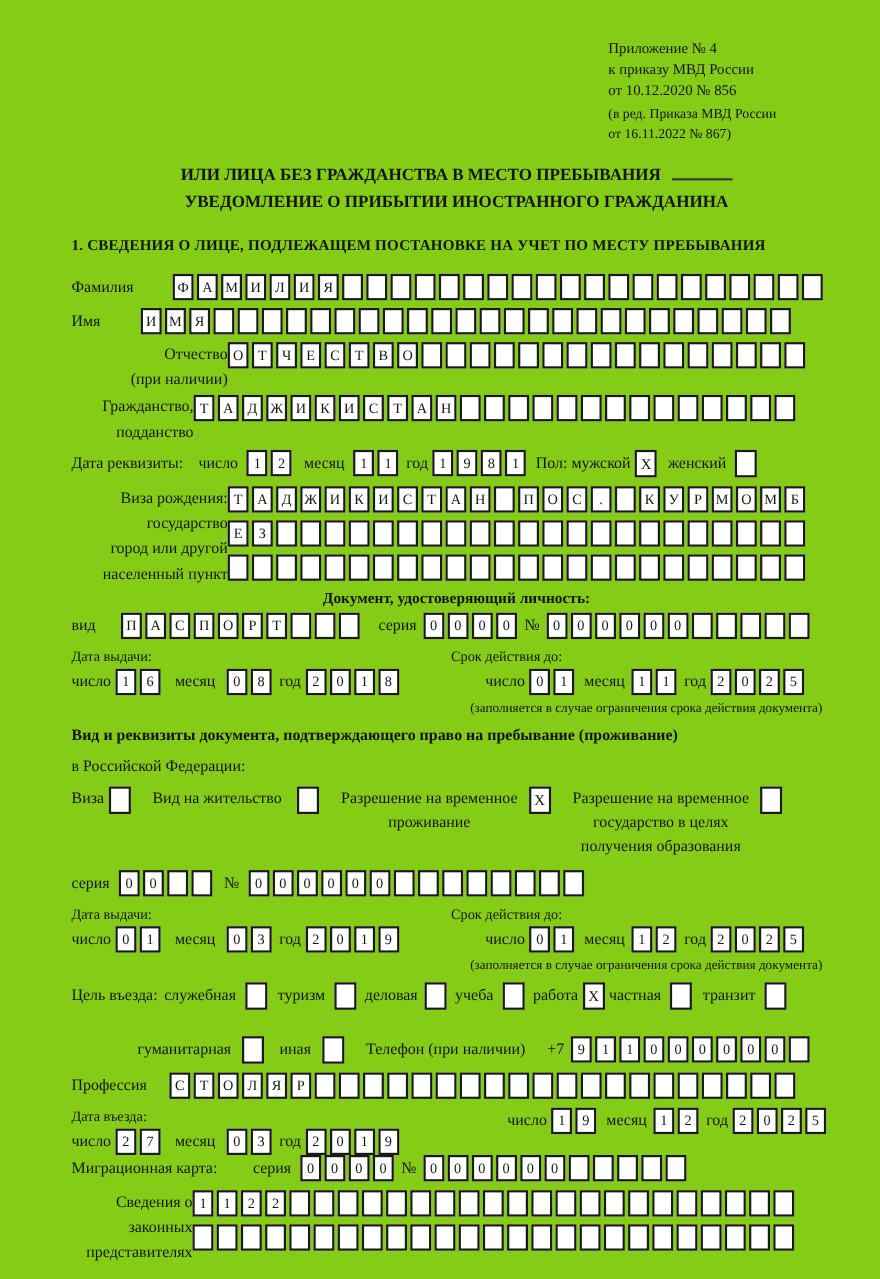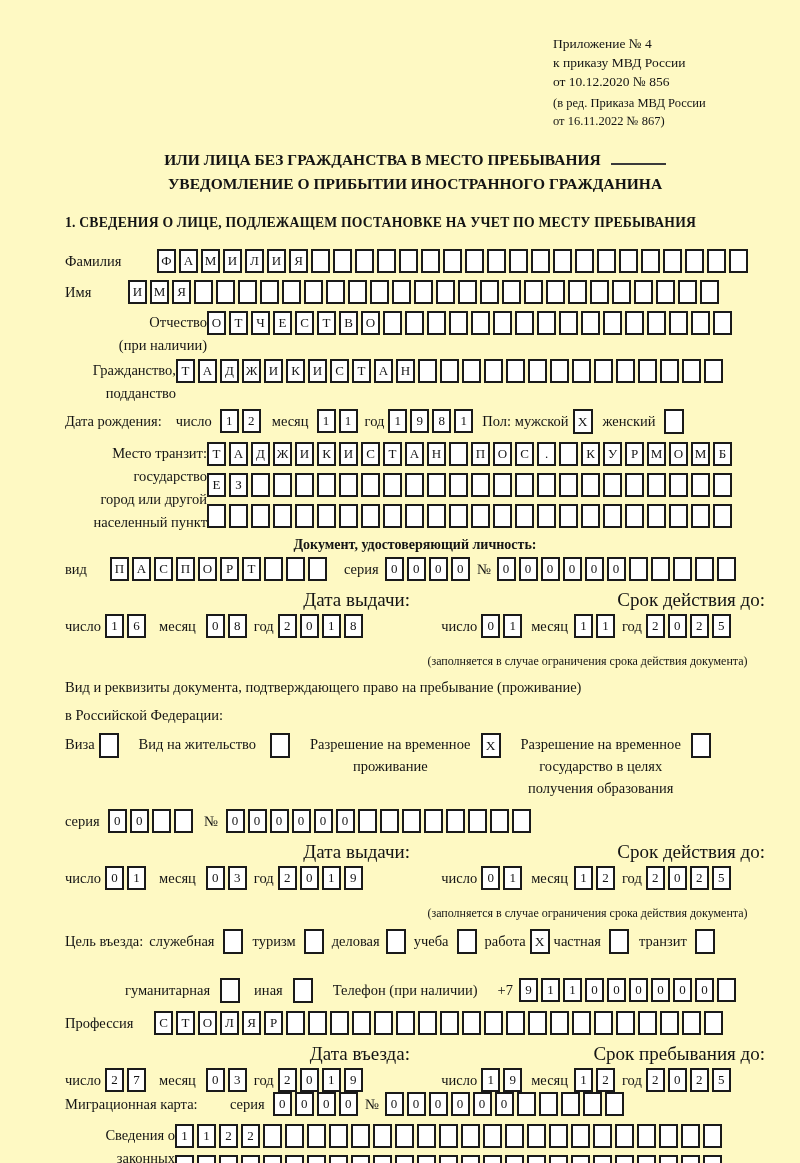--- a/index.html
+++ b/index.html
@@ -1,18 +1,18 @@
 <!DOCTYPE html>
 <html><head>
 <meta charset="utf-8">
 <style>
   html,body { margin:0; padding:0; background:#ffffff; }
   .page {
     position:relative; width:800px; height:1163px; box-sizing:border-box;
-    padding:34px 35px 0 65px; background:#fef9c3; color:#141414;
+    padding:34px 35px 0 65px; background:#84cc16; color:#141414;
     font-family:"Liberation Serif", serif; font-size:14px; overflow:hidden;
   }
   .header-block { margin-left:488px; line-height:1.42; font-size:13.5px; }
   .header-block .hsub { font-size:12.5px; margin-top:4px; line-height:1.4; }
   .form-label { text-align:right; font-weight:bold; font-size:15px; margin-top:16px; padding-right:2px; letter-spacing:0.4px; }
   .title { text-align:center; font-weight:bold; font-size:15.5px; margin-top:18px; line-height:1.5; }
   .blank-line { display:inline-block; width:55px; border-bottom:2px solid #3a3a3a; height:2px; margin-left:10px; }
   .section-heading { font-weight:bold; font-size:13.7px; margin-top:20px; letter-spacing:0.2px; white-space:nowrap; }
 
   .row { display:flex; align-items:flex-start; margin-top:7px; }
@@ -31,24 +31,24 @@
     flex:none; display:inline-block; width:16px; height:21px; border:2px solid #1a1a1a;
     text-align:center; font-size:13.5px; line-height:21px; background:#fff;
   }
 
   .doc-heading { text-align:center; font-weight:bold; font-size:14px; margin-top:10px; }
 
   .date-cols { display:flex; margin-top:10px; }
   .date-col { flex:none; }
   .date-col.left { width:345px; }
   .date-col.right { width:355px; }
-  .date-heading { text-align:right; font-size:19px; margin-bottom:3px; }
+  .date-heading { text-align:left; font-size:13px; margin-bottom:3px; }
   .date-row { display:flex; align-items:center; }
   .date-row .lbl { line-height:24px; }
-  .small-note { font-size:12px; text-align:center; margin-top:16px; white-space:nowrap; }
+  .small-note { font-size:12px; text-align:center; margin-top:4px; white-space:nowrap; }
 
   .gap4 { width:4px; flex:none; } .gap6 { width:6px; flex:none; } .gap8 { width:8px; flex:none; }
   .gap10 { width:10px; flex:none; } .gap14 { width:14px; flex:none; } .gap20 { width:20px; flex:none; }
 
   .opt { display:flex; align-items:flex-start; }
   .opt .olbl { text-align:center; font-size:14.5px; line-height:22px; }
 </style>
 </head>
 <body>
 
@@ -201,21 +201,21 @@
         <span class="cell"></span>
         <span class="cell"></span>
         <span class="cell"></span>
         <span class="cell"></span>
         <span class="cell"></span>
         <span class="cell"></span>
       </div>
   </div>
 
   <div class="row" style="margin-top:4px; align-items:center;">
-    <span class="lbl">Дата рождения:</span>
+    <span class="lbl">Дата реквизиты:</span>
       <span class="gap14"></span>
     <span class="lbl">число</span>
       <span class="gap8"></span>
     <span class="cells">
         <span class="cell">1</span>
         <span class="cell">2</span>
       </span>
       <span class="gap8"></span>
     <span class="lbl">месяц</span>
       <span class="gap8"></span>
@@ -237,21 +237,21 @@
       <span class="gap4"></span>
     <span class="checkbox">X</span>
       <span class="gap10"></span>
     <span class="lbl">женский</span>
       <span class="gap8"></span>
     <span class="checkbox"></span>
   </div>
 
   <div class="row" style="margin-top:8px;">
     <div class="lbl-col" style="width:142px; line-height:23px;">
-      <div>Место транзит:</div>
+      <div>Виза рождения:</div>
       <div>государство</div>
       <div>город или другой</div>
       <div>населенный пункт</div>
     </div>
     <div class="stack">
       <div class="cells">
           <span class="cell">Т</span>
           <span class="cell">А</span>
           <span class="cell">Д</span>
           <span class="cell">Ж</span>
@@ -425,21 +425,21 @@
             <span class="cell">2</span>
             <span class="cell">0</span>
             <span class="cell">2</span>
             <span class="cell">5</span>
           </span>
       </div>
       <div class="small-note">(заполняется в случае ограничения срока действия документа)</div>
     </div>
   </div>
 
-  <div class="lbl" style="margin-top:6px;">Вид и реквизиты документа, подтверждающего право на пребывание (проживание)</div>
+  <div class="lbl" style="margin-top:6px;font-weight:bold;">Вид и реквизиты документа, подтверждающего право на пребывание (проживание)</div>
   <div class="lbl" style="margin-top:4px;">в Российской Федерации:</div>
 
   <div class="row" style="margin-top:6px;">
     <div class="opt">
       <span class="olbl">Виза</span>
         <span class="gap4"></span>
       <span class="checkbox"></span>
     </div>
     <span class="gap20"></span>
     <div class="opt">
@@ -640,21 +640,21 @@
         <span class="cell"></span>
         <span class="cell"></span>
         <span class="cell"></span>
         <span class="cell"></span>
         <span class="cell"></span>
         <span class="cell"></span>
         <span class="cell"></span>
       </div>
   </div>
 
-  <div class="date-cols" style="margin-top:8px;">
+  <div class="date-cols" style="margin-top:8px;gap:20px;">
     <div class="date-col left">
       <div class="date-heading">Дата въезда:</div>
       <div class="date-row">
         <span class="lbl">число</span>
           <span class="gap4"></span>
         <span class="cells">
             <span class="cell">2</span>
             <span class="cell">7</span>
           </span>
           <span class="gap10"></span>
@@ -669,21 +669,20 @@
           <span class="gap4"></span>
         <span class="cells">
             <span class="cell">2</span>
             <span class="cell">0</span>
             <span class="cell">1</span>
             <span class="cell">9</span>
           </span>
       </div>
     </div>
     <div class="date-col right">
-      <div class="date-heading">Срок пребывания до:</div>
       <div class="date-row" style="justify-content:center;">
         <span class="lbl">число</span>
           <span class="gap4"></span>
         <span class="cells">
             <span class="cell">1</span>
             <span class="cell">9</span>
           </span>
           <span class="gap6"></span>
         <span class="lbl">месяц</span>
           <span class="gap6"></span>

